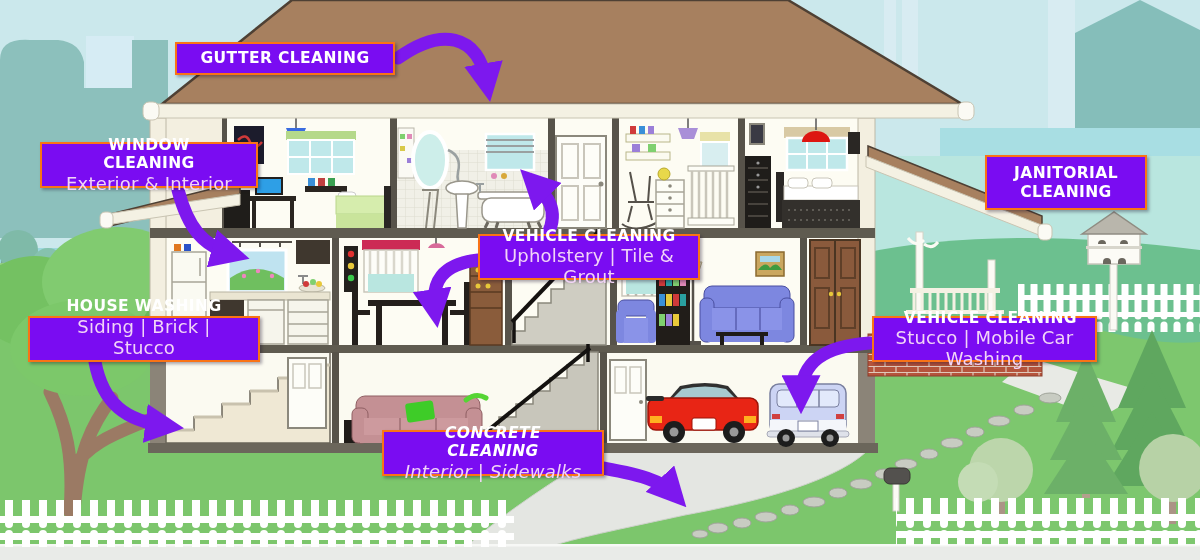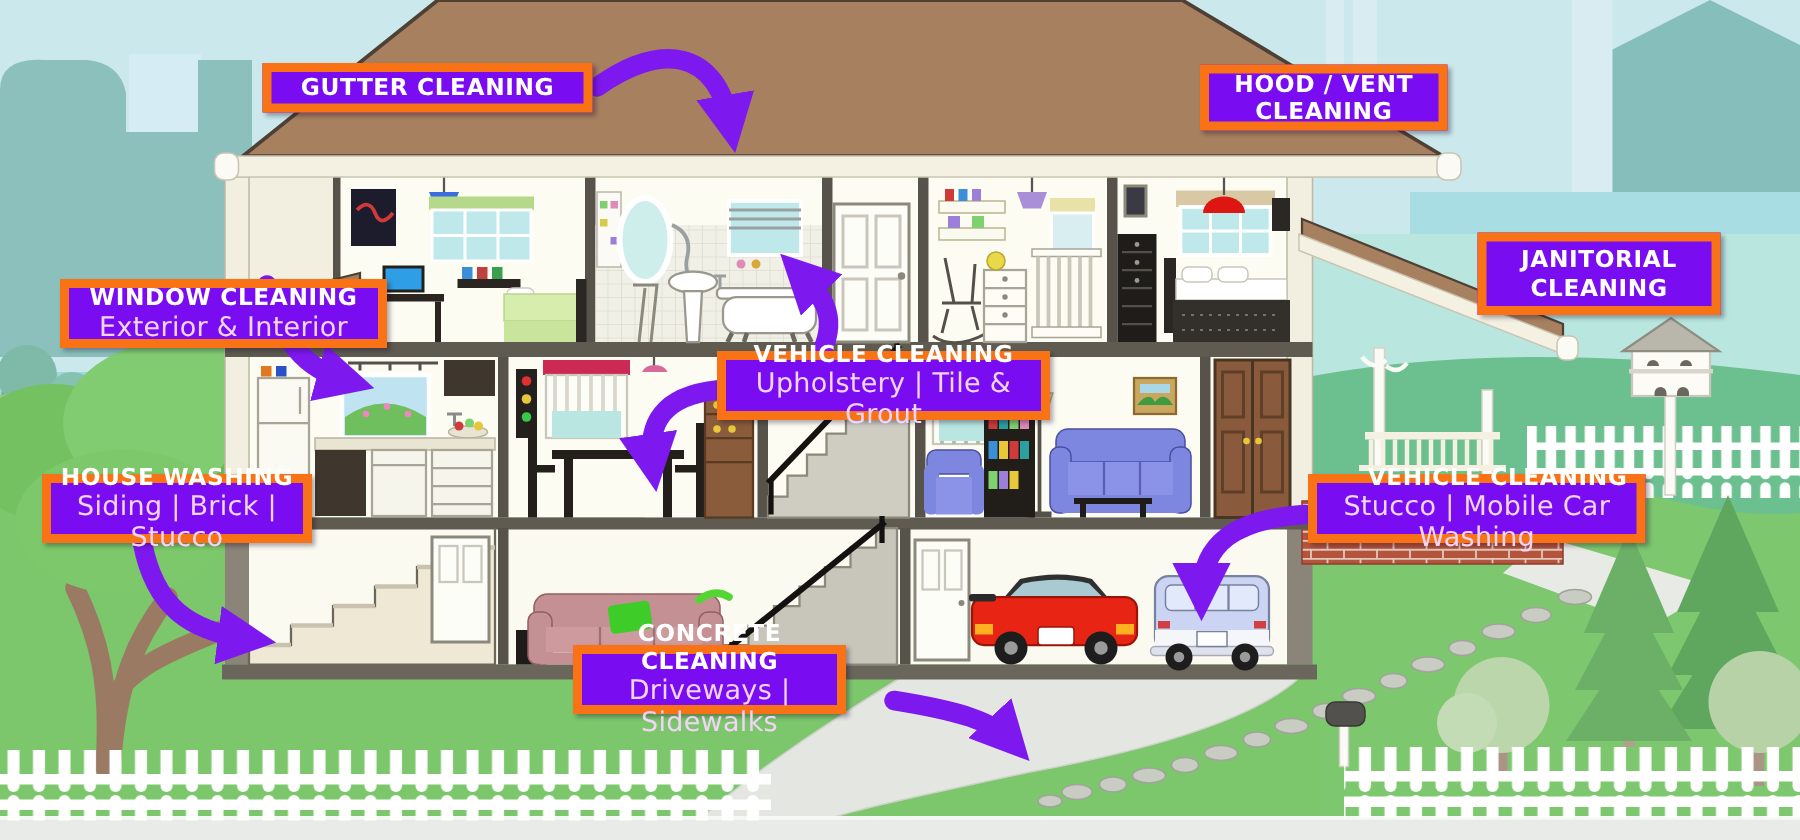--- a/index.html
+++ b/index.html
@@ -1,32 +1,32 @@
 <!DOCTYPE html>
 <html><head>
 <meta charset="utf-8">
 <style>
   html,body{margin:0;padding:0;background:#dfe6e6;}
   #stage{position:relative;width:1200px;height:560px;overflow:hidden;
          font-family:"DejaVu Sans",sans-serif;background:#cbe8ec;}
   #scene-svg{position:absolute;left:0;top:0;width:1200px;height:560px;display:block;}
-  .label{position:absolute;box-sizing:border-box;background:#7a0cf2;border:6px solid #f97316;
+  .label{position:absolute;box-sizing:border-box;background:#7a0cf2;border:2px solid #f97316;
          color:#ffffff;display:flex;flex-direction:column;justify-content:center;align-items:center;
-         text-align:center;padding:2px 6px;line-height:1.18;
+         text-align:center;padding:2px 18px;line-height:1.18;
          box-shadow:2px 2px 3px rgba(20,10,40,0.35);}
   .label-title{font-weight:bold;font-size:15.5px;letter-spacing:0.4px;white-space:pre-wrap;}
   .label-sub{font-size:18px;color:#f2d4f7;letter-spacing:0.2px;}
   .lb-gutter{left:175px;top:42px;width:220px;height:33px;}
   .lb-hoodvent{left:800px;top:43px;width:165px;height:44px;}
-  .lb-window{left:40px;top:142px;width:218px;height:46px;margin-top:44px;}
+  .lb-window{left:40px;top:142px;width:218px;height:46px;}
   .lb-janitorial{left:985px;top:155px;width:162px;height:55px;}
   .lb-carpet{left:478px;top:234px;width:222px;height:46px;}
-  .lb-house{left:28px;top:316px;width:180px;height:46px;}
+  .lb-house{left:28px;top:316px;width:232px;height:46px;justify-content:flex-end;}
   .lb-vehicle{left:872px;top:316px;width:225px;height:46px;align-items:flex-end;}
-  .lb-concrete{left:382px;top:430px;width:182px;height:46px;}
+  .lb-concrete{left:382px;top:430px;width:222px;height:46px;font-style:italic;}
 </style>
 </head>
 <body>
 
 <div id="stage">
 
 <svg id="scene-svg" viewBox="0 0 1200 560">
   <defs>
     <marker id="ah" viewBox="0 0 3 3" markerWidth="3" markerHeight="3" refX="1.6" refY="1.5" orient="auto" markerUnits="strokeWidth">
       <path d="M0,0 L3,1.5 L0,3 Z" fill="#7d18ee"></path>
@@ -514,23 +514,20 @@
     <path d="M95,362 C103,404 126,421 166,426" marker-end="url(#ah)"></path>
     <path d="M870,343 C824,346 801,362 801,396" marker-end="url(#ah)"></path>
     <path d="M596,467 C640,474 662,481 674,494" marker-end="url(#ah)"></path>
   </g>
 </svg>
 
   <div class="label lb-gutter">
     <div class="label-title">GUTTER CLEANING</div>
   </div>
 
-  <div class="label lb-hoodvent">
-    <div class="label-title">HOOD / VENT CLEANING</div>
-  </div>
 
   <div class="label lb-window">
     <div class="label-title">WINDOW CLEANING</div>
     <div class="label-sub">Exterior &amp; Interior</div>
   </div>
 
   <div class="label lb-janitorial">
     <div class="label-title">JANITORIAL CLEANING</div>
   </div>
 
@@ -544,16 +541,16 @@
     <div class="label-sub">Siding | Brick | Stucco</div>
   </div>
 
   <div class="label lb-vehicle">
     <div class="label-title">VEHICLE CLEANING</div>
     <div class="label-sub">Stucco | Mobile Car Washing</div>
   </div>
 
   <div class="label lb-concrete">
     <div class="label-title">CONCRETE CLEANING</div>
-    <div class="label-sub">Driveways | Sidewalks</div>
+    <div class="label-sub">Interior | Sidewalks</div>
   </div>
 
 </div>
 
 </body></html>

